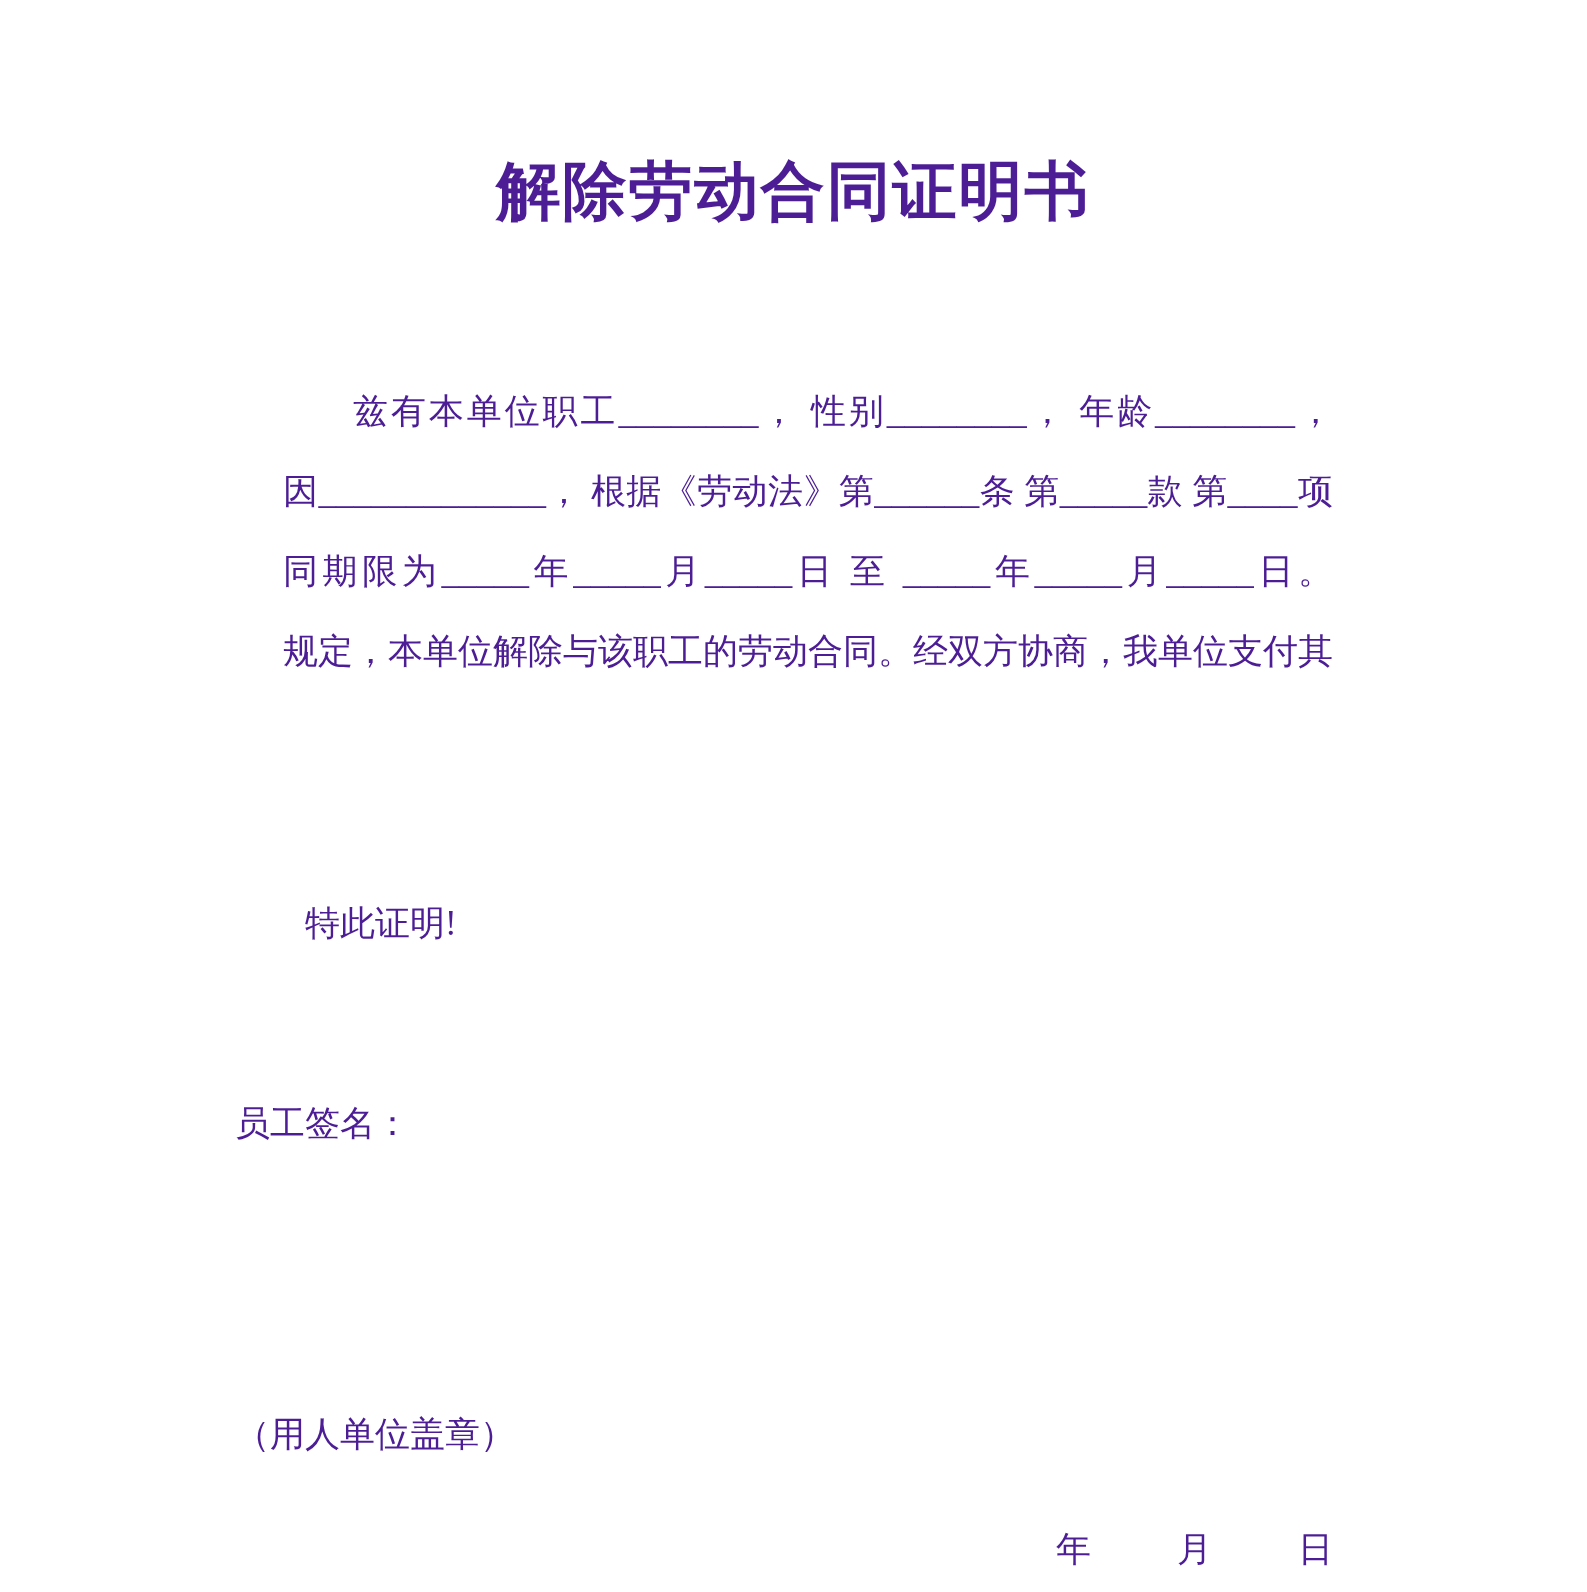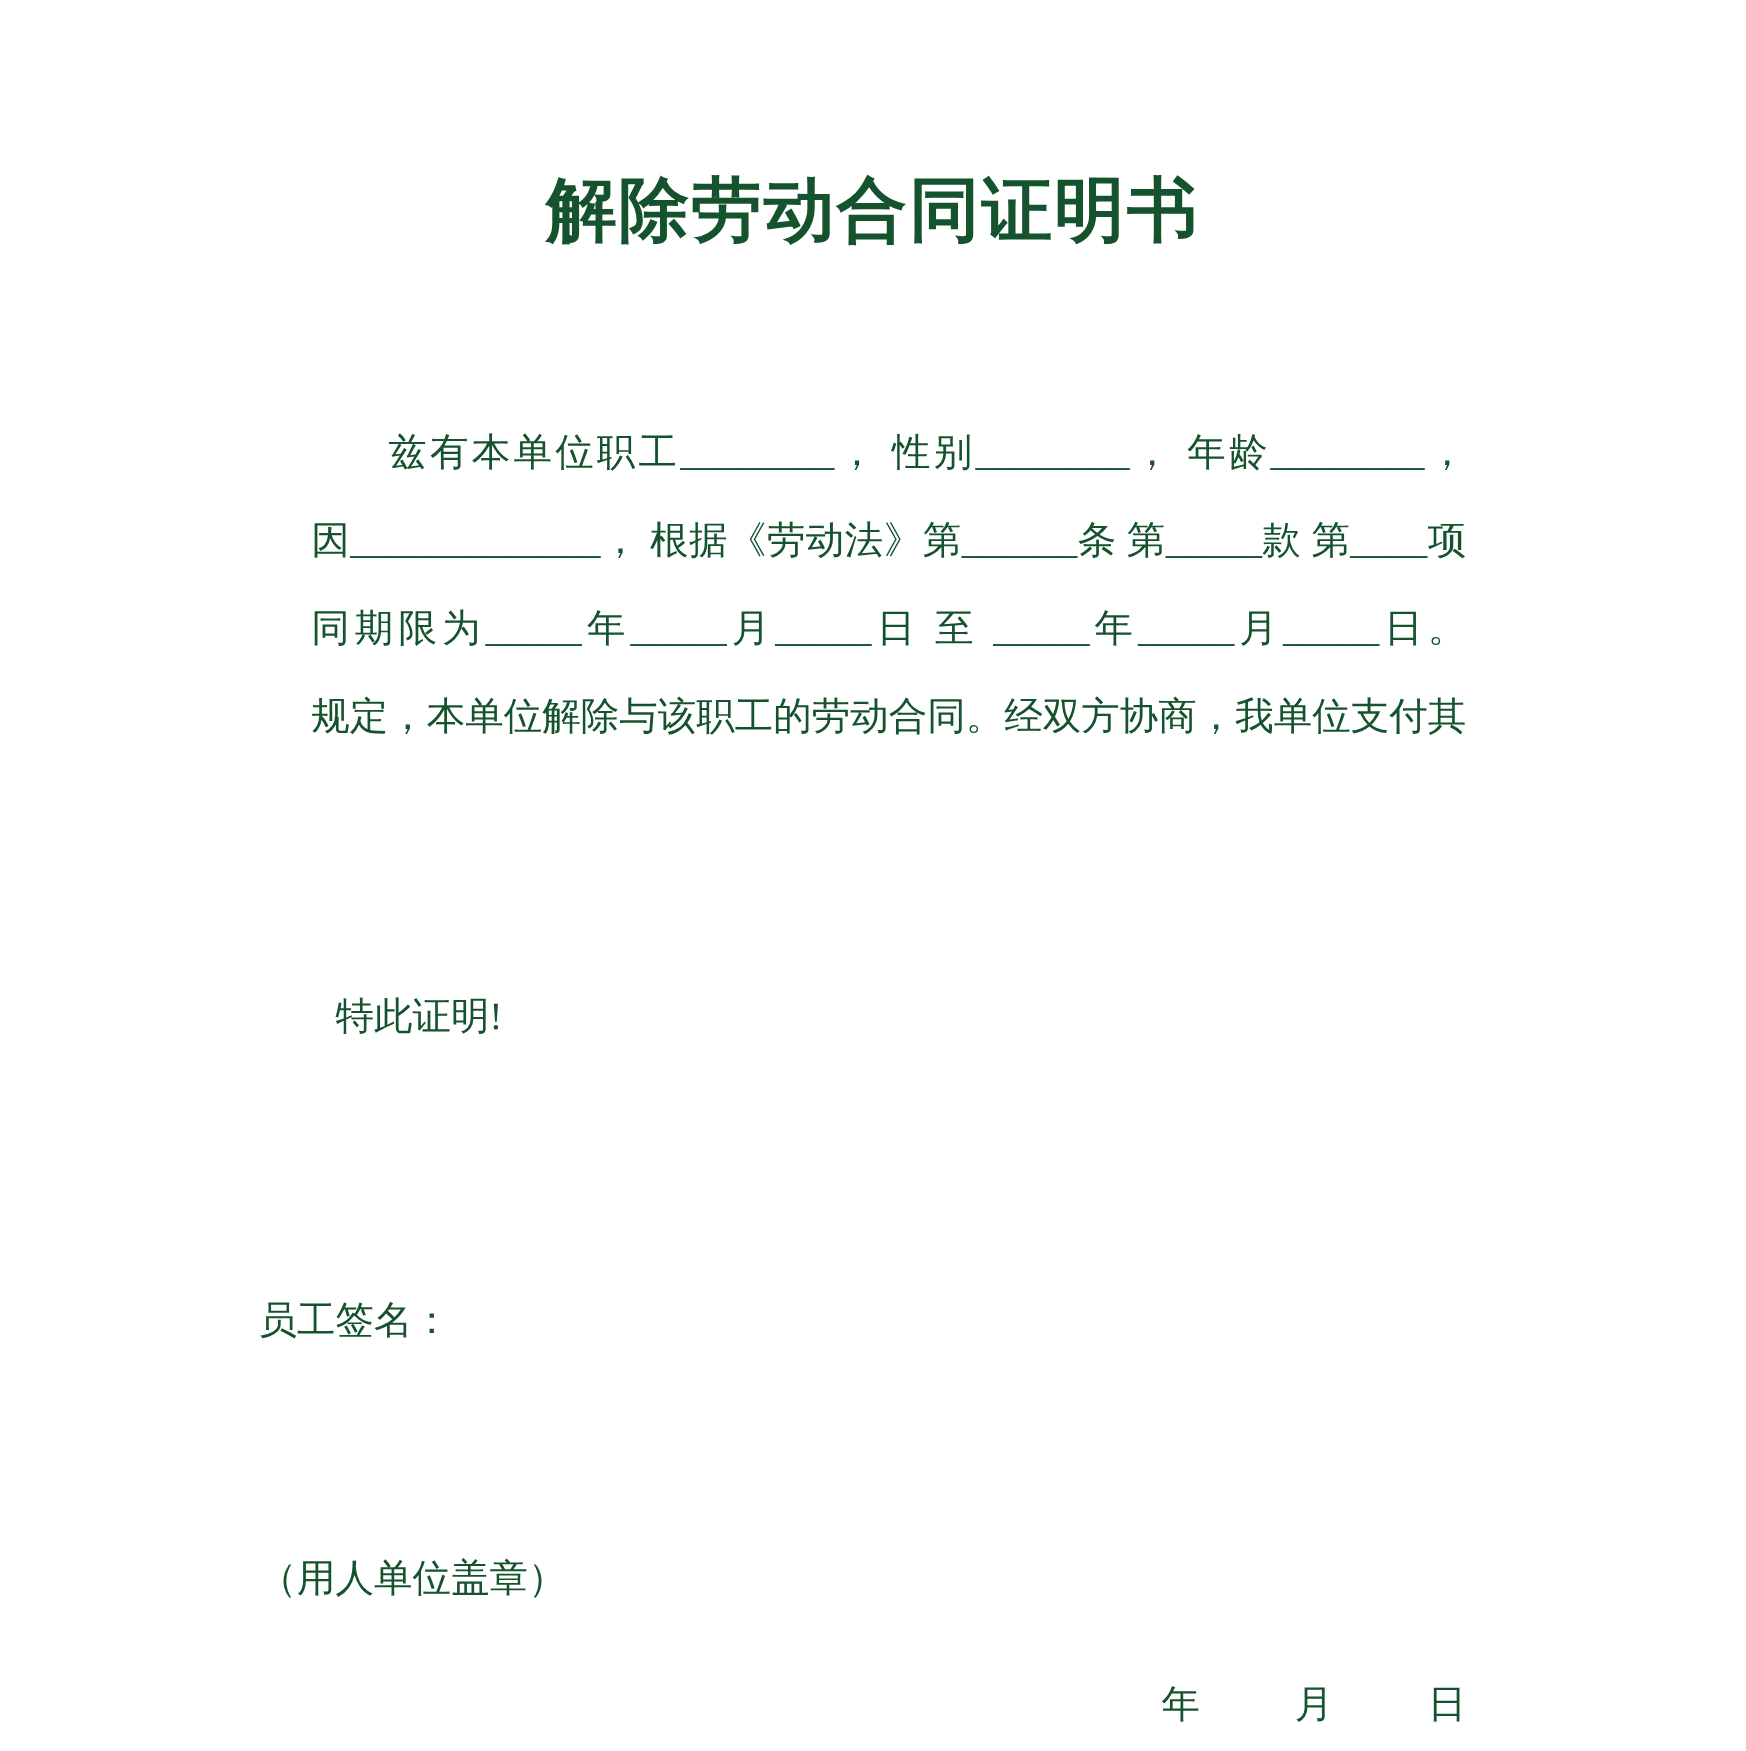--- a/index.html
+++ b/index.html
@@ -5,21 +5,21 @@
   html, body {
     margin: 0;
     padding: 0;
     background: #ffffff;
   }
   .page {
     position: relative;
     width: 1587px;
     height: 1592px;
     background: #ffffff;
-    color: #14532d;
+    color: #4c1d95;
     font-family: "Liberation Serif", "DejaVu Serif", serif;
     overflow: hidden;
   }
   .title {
     position: absolute;
     top: 147px;
     left: 0;
     width: 100%;
     margin: 0;
     text-align: center;
@@ -49,21 +49,21 @@
   .indent {
     text-indent: 70px;
   }
   .closing {
     top: 884px;
     height: 80px;
     line-height: 80px;
     text-indent: 70px;
   }
   .signature {
-    top: 1161px;
+    top: 1084px;
     height: 80px;
     line-height: 80px;
   }
   .seal {
     top: 1395px;
     height: 80px;
     line-height: 80px;
     text-align: left;
   }
   .date-line {

